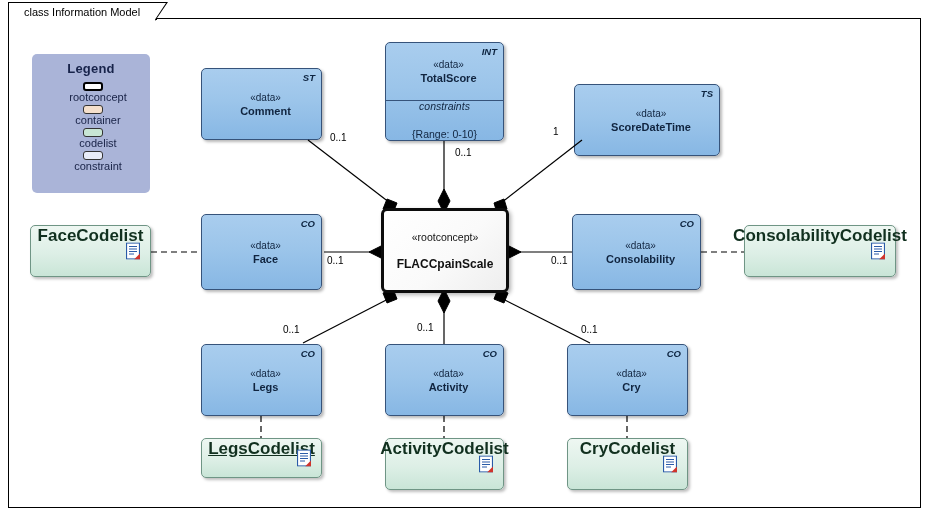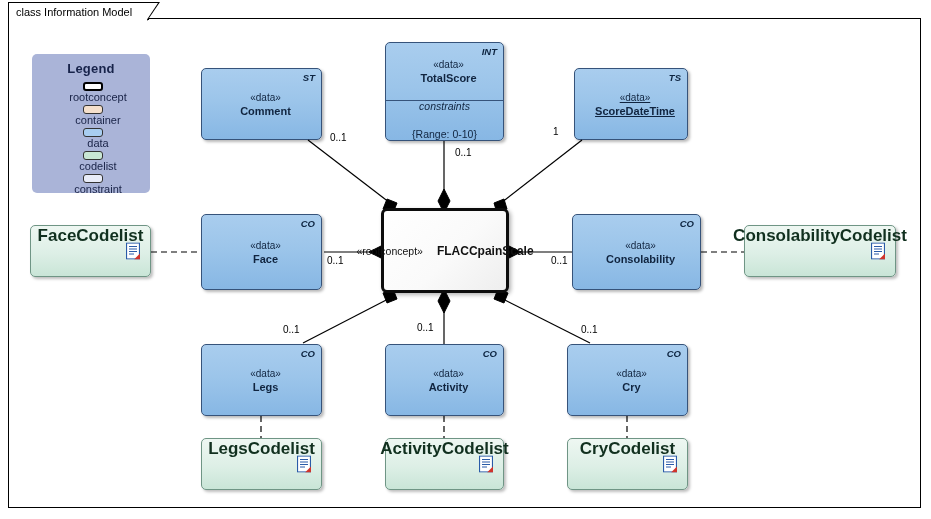--- a/index.html
+++ b/index.html
@@ -58,21 +58,21 @@
     content: "";
     position: absolute;
     right: -10px;
     top: 0px;
     width: 0;
     height: 0;
     border-left: 12px solid #fff;
     border-bottom: 18px solid transparent;
     z-index: 2;
   }
-  .tab-label { position: relative; z-index: 3; white-space: nowrap; }
+  .tab-label { position: relative; z-index: 3; white-space: nowrap; margin-left: 8px; }
 
   
   .legend {
     position: absolute;
     left: 32px;
     top: 54px;
     width: 118px;
     height: 139px;
     background: #aab4d8;
     border-radius: 5px;
@@ -158,21 +158,21 @@
 
   
   .rootnode {
     position: absolute;
     box-sizing: border-box;
     border: 3.2px solid #0c0c0c;
     border-radius: 6px;
     background: linear-gradient(135deg, #ffffff 0%, #fafafa 55%, #eeeeee 100%);
     box-shadow: 2px 2px 4px rgba(0,0,0,.3);
     display: flex;
-    flex-direction: row;
+    flex-direction: column;
     align-items: center;
     justify-content: center;
     gap: 14px;
     color: #111;
     z-index: 4;
   }
   .rootnode .stereo { font-size: 10.5px; }
   .rootnode .nodename { font-size: 12px; font-weight: bold; }
 
   
@@ -267,24 +267,20 @@
     <div class="legend-rows">
       <div class="legend-row">
         <span class="swatch thick" style="background: rgb(255, 255, 255);"></span>
         <span class="legend-label">rootconcept</span>
       </div>
       <div class="legend-row">
         <span class="swatch" style="background: rgb(245, 224, 204);"></span>
         <span class="legend-label">container</span>
       </div>
       <div class="legend-row">
-        <span class="swatch" style="background: rgb(168, 205, 240);"></span>
-        <span class="legend-label">data</span>
-      </div>
-      <div class="legend-row">
         <span class="swatch" style="background: rgb(200, 230, 212);"></span>
         <span class="legend-label">codelist</span>
       </div>
       <div class="legend-row">
         <span class="swatch" style="background: rgb(232, 236, 248);"></span>
         <span class="legend-label">constraint</span>
       </div>
     </div>
   </div>
 
@@ -304,21 +300,21 @@
       <span class="nodename">TotalScore</span>
     </div>
     <div class="compart-sep" style="top:57px;"></div>
     <div class="constraint-area" style="height:41px;gap:16px;">
       <span class="constraint-head">constraints</span>
       <span class="constraint-val">{Range: 0-10}</span>
     </div>
   </div>
   <div class="mult" style="left:455px; top:147px;">0..1</div>
 
-  <div class="node" style="left:574px; top:68px; width:114px; height:72px;text-decoration:underline;">
+  <div class="node" style="left:574px; top:84px; width:146px; height:72px;">
     <span class="typetag">TS</span>
     <div class="node-body">
       <span class="stereo">«data»</span>
       <span class="nodename">ScoreDateTime</span>
     </div>
   </div>
   <div class="mult" style="left:553px; top:126px;">1</div>
 
   <div class="node" style="left:201px; top:214px; width:121px; height:76px;">
     <span class="typetag">CO</span>
@@ -391,21 +387,21 @@
       <g stroke="#2a5ba8" stroke-width="1">
         <line x1="3" y1="4" x2="11" y2="4"></line>
           <line x1="3" y1="6.5" x2="11" y2="6.5"></line>
         <line x1="3" y1="9" x2="11" y2="9"></line>
           <line x1="3" y1="11.5" x2="8" y2="11.5"></line>
       </g>
       <polygon points="8,17 14,11 14,17" fill="#d0342c"></polygon>
     </svg>
   </div>
 
-  <div class="codelist" style="left:201px; top:438px; width:121px; height:52px;">
+  <div class="codelist" style="left:201px; top:438px; width:121px; height:40px;text-decoration:underline;">
     <span>LegsCodelist</span>
     <svg class="doc-icon" viewBox="0 0 14 17">
       <rect x="0.5" y="0.5" width="13" height="16" fill="#fff" stroke="#2a5ba8" stroke-width="1.2"></rect>
       <g stroke="#2a5ba8" stroke-width="1">
         <line x1="3" y1="4" x2="11" y2="4"></line>
           <line x1="3" y1="6.5" x2="11" y2="6.5"></line>
         <line x1="3" y1="9" x2="11" y2="9"></line>
           <line x1="3" y1="11.5" x2="8" y2="11.5"></line>
       </g>
       <polygon points="8,17 14,11 14,17" fill="#d0342c"></polygon>

